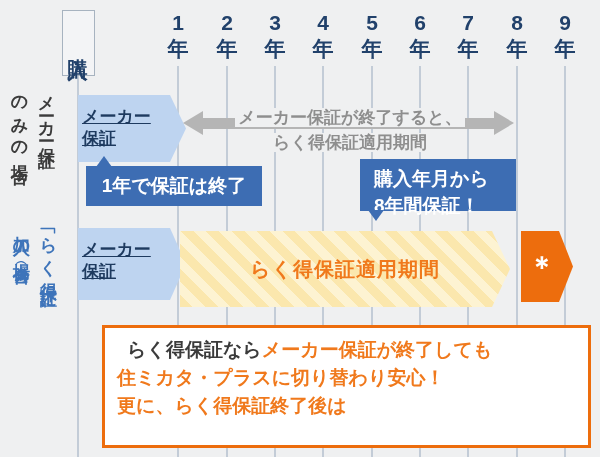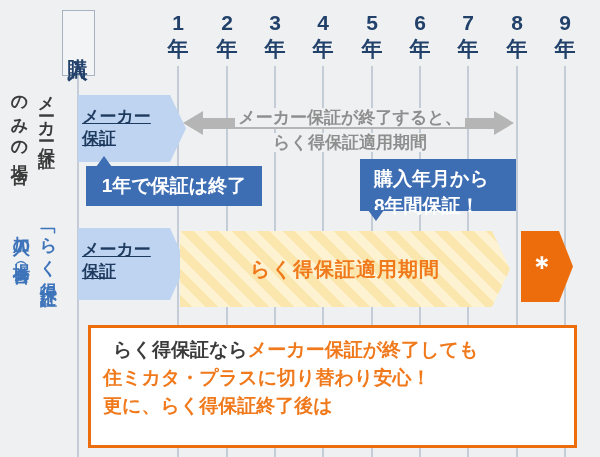--- a/index.html
+++ b/index.html
@@ -149,21 +149,21 @@
     background: #ed6d0d;
     clip-path: polygon(0 0, calc(100% - 14px) 0, 100% 50%, calc(100% - 14px) 100%, 0 100%);
     display: flex; align-items: center; justify-content: center;
     color: #ffffff;
     font-size: 28px; font-weight: bold;
     padding-right: 10px;
     z-index: 2;
   }
   .footer-note {
     position: absolute;
-    left: 88px; top: 325px;
+    left: 102px; top: 325px;
     width: 489px; height: 123px;
     background: #ffffff;
     border: 3px solid #ed6d0d;
     padding: 8px 12px 0 12px;
     font-size: 19px; font-weight: bold;
     line-height: 28px;
     color: #f0791c;
     z-index: 4;
   }
   .footer-note .line1 { padding-left: 10px; }

